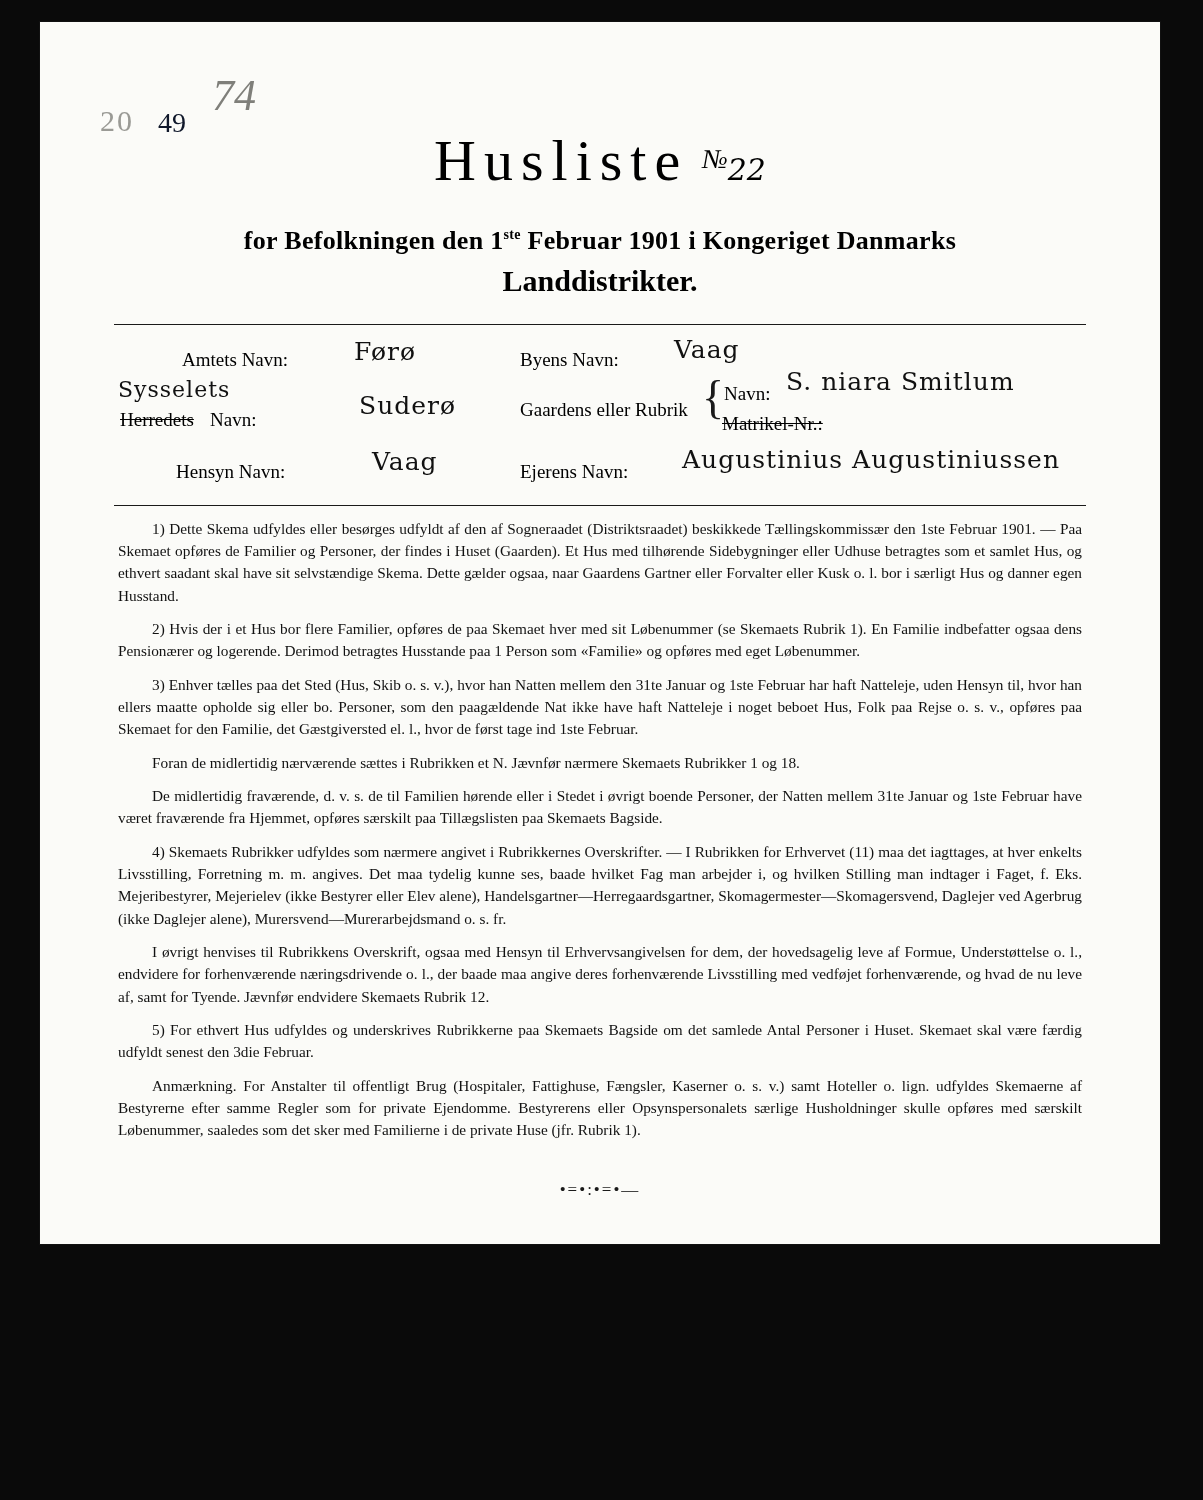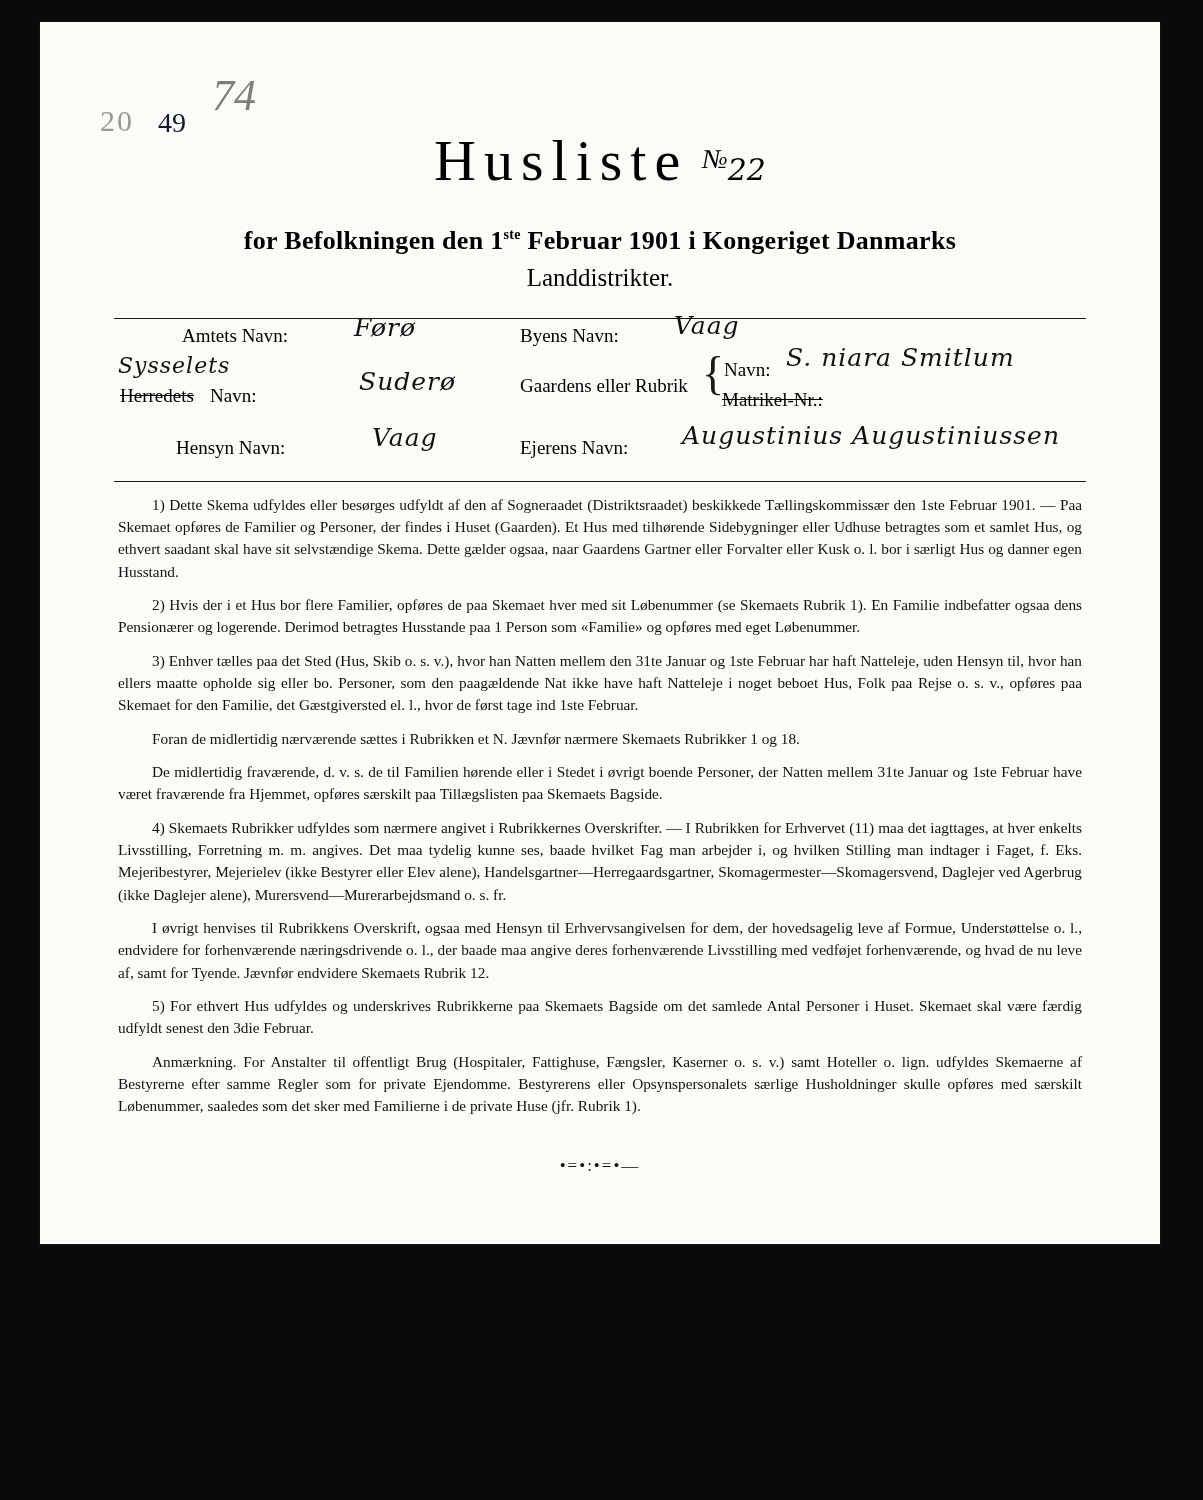--- a/index.html
+++ b/index.html
@@ -58,48 +58,47 @@
     text-align:center;
     font-size:26px;
     font-weight:bold;
     margin-top:28px;
     letter-spacing:.3px;
     line-height:1.45;
   }
   .subtitle sup{ font-size:14px; }
   .subtitle2{
     text-align:center;
-    font-size:25px;
-    font-weight:normal;
+    font-size:30px;
+    font-weight:bold;
     margin-top:4px;
   }
 
   .rule{
     border-top:1.5px solid #1a1a1a;
     margin:26px 74px 0 74px;
   }
   .rule.bottom{ margin-top:22px; }
 
   
   .form{
     position:relative;
-    margin:0 74px 0 74px;
+    margin:18px 74px 0 74px;
     height:140px;
     font-size:19px;
   }
   .lbl{
     position:absolute;
     font-family:"Liberation Serif", serif;
     font-size:19px;
     white-space:nowrap;
   }
   .hand{
     position:absolute;
     font-family:"DejaVu Serif", serif;
-    font-style:italic;
     color:#111;
     font-size:25px;
     white-space:nowrap;
     letter-spacing:1px;
     text-align:center;
   }
   .strike{ text-decoration:line-through; }
   .brace{
     position:absolute;
     font-size:46px;

